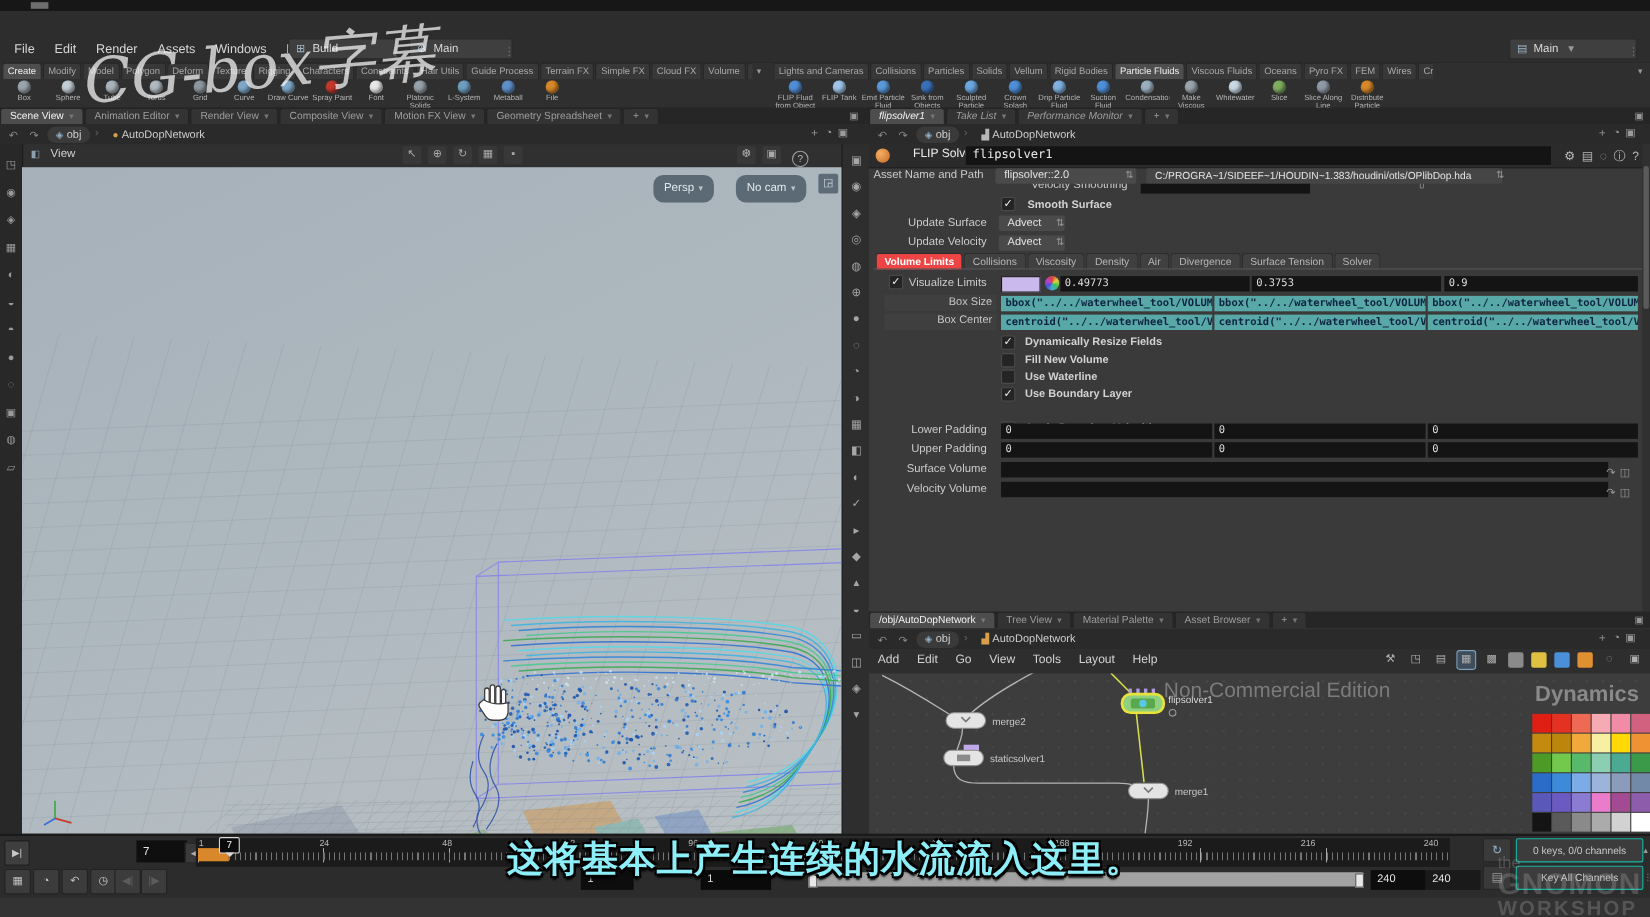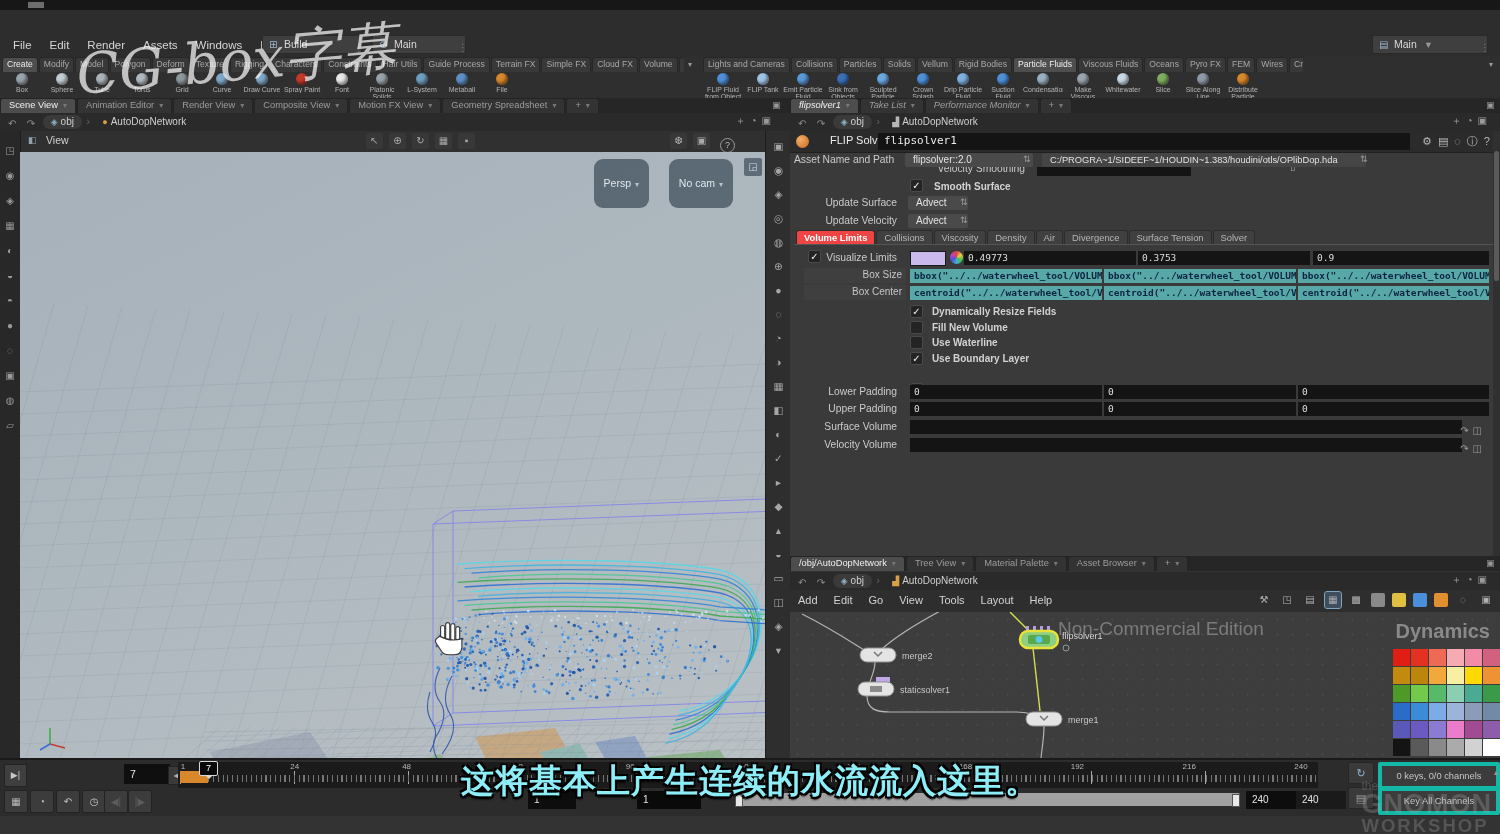--- a/index.html
+++ b/index.html
@@ -44,21 +44,21 @@
   #view-header{left:20px;top:131px;width:745px;height:21px;background:#303030;border-bottom:1px solid #1c1c1c;}
   #view-header .vh-title{position:absolute;left:26px;top:3px;font-size:10.5px;color:#d0d0d0;}
   .vh-icons{position:absolute;top:2px;display:flex;gap:6px;}
   .vh-icons span{width:17px;height:16px;text-align:center;font-size:10px;color:#aaa;line-height:16px;background:#383838;border-radius:2px;}
   #left-toolcol{left:0;top:131px;width:20px;height:627px;background:#282828;border-right:1px solid #1c1c1c;}
   #left-toolcol span{display:block;width:20px;text-align:center;font-size:10px;color:#9a9a9a;margin-top:14px;}
   #right-toolcol{left:765px;top:131px;width:25px;height:627px;background:#2e2e2e;border-left:1px solid #1c1c1c;}
   #right-toolcol span{display:block;margin:7px auto 0;width:19px;height:17px;text-align:center;font-size:10.5px;color:#a6a6a6;line-height:17px;border-radius:2px;}
   #viewport{left:20px;top:152px;width:745px;height:606px;background:linear-gradient(155deg,#a6b1ba 0%,#adb7be 45%,#bac1c5 100%);overflow:hidden;}
   .campill{position:absolute;top:7px;height:17px;border-radius:9px;background:rgba(64,80,92,.75);
-           color:#dfe7ec;font-size:10.5px;line-height:17px;padding:16px 10px;}
+           color:#dfe7ec;font-size:10.5px;line-height:17px;padding:4px 10px;}
   .campill .dd{font-size:8px;color:#b8c4cc;margin-left:4px;}
   #vp-corner{position:absolute;top:6px;right:3px;width:18px;height:18px;background:#5d6c78;border-radius:2px;
              color:#cfd9e0;font-size:10px;text-align:center;line-height:18px;}
   
   #param-panel{left:790px;top:131px;width:710px;height:425px;background:#3a3a3a;}
   #fs-header{position:absolute;left:0;top:0;width:710px;height:21px;background:#2b2b2b;border-bottom:1px solid #202020;}
   #fs-header .dot{position:absolute;left:6px;top:4px;width:13px;height:13px;border-radius:50%;
                   background:radial-gradient(circle at 35% 35%,#f2b066,#c86820);}
   #fs-header .ntype{position:absolute;left:40px;top:3px;font-size:11px;font-weight:normal;color:#ececec;}
   #fs-header .nname{position:absolute;left:88px;top:2px;width:520px;height:16px;background:#141414;
@@ -122,33 +122,33 @@
   #progress{position:absolute;left:2px;top:9px;width:28px;height:12px;background:#d8872a;}
   #flag{position:absolute;left:21px;top:-1px;width:17px;height:13px;background:#0a0a0a;border:1px solid #d8d8d8;
         border-radius:2px;color:#fff;font-size:9px;text-align:center;line-height:13px;}
   #flag:after{content:"";position:absolute;left:5px;top:13px;border:4px solid transparent;border-top-color:#d8d8d8;}
   .pb2btn{position:absolute;top:30px;width:22px;height:21px;background:#3c3c3c;border:1px solid #232323;border-radius:2px;
           color:#c0c0c0;font-size:10px;text-align:center;line-height:21px;}
   .pb2btn.dis{color:#5c5c5c;}
   .rfield{position:absolute;top:31px;height:18px;background:#0d0d0d;color:#e4e4e4;font-size:10px;line-height:18px;padding-left:6px;}
   #rangetrack{position:absolute;left:735px;top:33px;width:505px;height:13px;background:#a2a2a2;border-radius:2px;}
   #rangetrack .hd{position:absolute;top:1px;width:6px;height:11px;background:#e8e8e8;border:1px solid #555;}
-  .keysbtn{position:absolute;left:1378px;width:114px;height:20px;background:#3c3c3c;border:4px solid #14b8a6;border-radius:2px;
+  .keysbtn{position:absolute;left:1378px;width:114px;height:20px;background:#3c3c3c;border:1px solid #14b8a6;border-radius:2px;
            color:#c6c6c6;font-size:9.3px;text-align:center;line-height:20px;}
   .kicon{position:absolute;left:1348px;width:24px;height:20px;background:#3a3a3a;border:1px solid #262626;border-radius:2px;
          color:#8fb0c8;font-size:11px;text-align:center;line-height:20px;}
   .karr{position:absolute;left:1494px;font-size:8px;color:#999;}
   
   #subtitle{left:50%;bottom:30px;transform:translateX(-50%);white-space:nowrap;z-index:50;
             font-size:33px;font-weight:bold;color:#8deef8;letter-spacing:1px;
             text-shadow:-2px -2px 0 #000,2px -2px 0 #000,-2px 2px 0 #000,2px 2px 0 #000,0 3px 2px #000;}
   #wm-script{left:76px;top:24px;z-index:40;font-family:"DejaVu Serif",serif;font-style:italic;
              font-size:56px;color:rgba(250,250,250,.72);transform:rotate(-5deg);pointer-events:none;}
   #wm-gnomon{right:8px;bottom:0px;z-index:40;color:rgba(175,175,175,.28);line-height:.92;pointer-events:none;text-align:left;}
-  #wm-gnomon .s{font-size:12px;display:block;}
+  #wm-gnomon .s{font-size:15px;display:block;}
   #wm-gnomon .l1{font-size:27px;font-weight:bold;letter-spacing:1px;display:block;}
   #wm-gnomon .l2{font-size:18.5px;font-weight:bold;letter-spacing:2px;display:block;}
   .qmark{display:inline-block;width:13px;height:13px;border:1px solid #9a9a9a;border-radius:50%;
          font-size:9px;line-height:13px;text-align:center;color:#b8b8b8;}
 </style>
 </head>
 <body>
 
 <div id="root">
 

